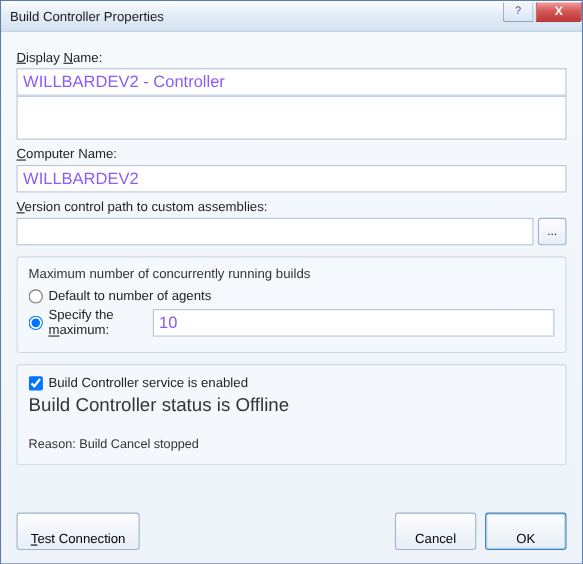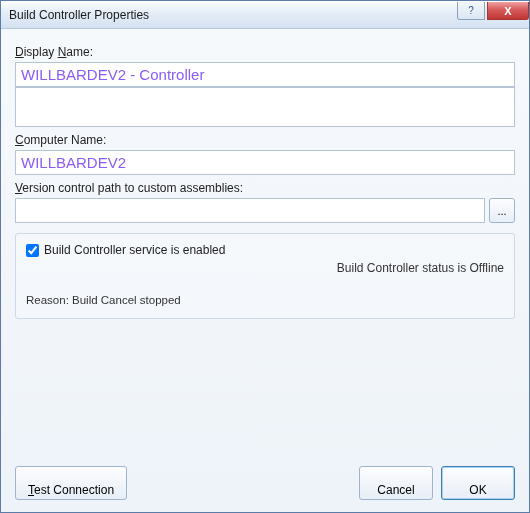--- a/index.html
+++ b/index.html
@@ -16,21 +16,21 @@
   .label u { text-decoration: underline; }
   input[type=text], textarea { width:100%; border:1px solid #b5c4d6; background:#fff; font-size:15px; padding:3px 5px; color:#8b5cf6; }
   textarea { height:40px; resize:none; }
   .row-with-btn { display:flex; gap:4px; align-items:stretch; }
   .row-with-btn input { flex:1; }
   .dots-btn { width:26px; border:1px solid #9fb3cc; background:linear-gradient(#fdfdfe,#e7eef7); font-size:11px; cursor:pointer; border-radius:3px; }
   .group { border:1px solid #cfd9e6; border-radius:3px; margin-top:10px; padding:8px 10px 10px 10px; background:rgba(255,255,255,0.25); }
   .group-title { font-size:12px; color:#333; margin-bottom:6px; }
   .radio-row, .check-row { display:flex; align-items:center; gap:5px; margin:3px 0; font-size:12px; }
   .num-input { width:56px; border:1px solid #b5c4d6; padding:2px 4px; font-size:12px; }
-  .status-text { font-size:12px; color:#333; margin:4px 0 2px 0;text-align:right; }
+  .status-text { font-size:17px; color:#333; margin:4px 0 2px 0; }
   .status-desc { font-size:11.5px; color:#333; line-height:1.35; margin-top:2px; }
   .footer { margin-top:auto; display:flex; align-items:center; padding-top:10px; }
   .btn { min-width:74px; height:23px; border:1px solid #9fb3cc; background:linear-gradient(#fdfdfe,#e7eef7); font-size:12px; border-radius:3px; cursor:pointer; padding:16px 12px; }
   .btn.default { border:1px solid #3c7fb1; box-shadow:0 0 0 1px #a8d3f0 inset; }
   .footer .spacer { flex:1; }
   .footer .btn + .btn { margin-left:8px; }
   input[type=radio], input[type=checkbox]{ margin:0; }
 </style>
 </head>
 <body>
@@ -57,20 +57,32 @@
 
     <div class="label"><span><u>C</u>omputer Name:</span></div>
     <input type="text" value="WILLBARDEV2" style="">
 
     <div class="label"><span><u>V</u>ersion control path to custom assemblies:</span></div>
     <div class="row-with-btn">
       <input type="text" value="" style="">
       <button class="dots-btn">...</button>
     </div>
 
+    <div class="group">
+      <div class="group-title">Maximum number of concurrently running builds</div>
+      <div class="radio-row">
+        <input type="radio" name="maxb" style="">
+        <span>Default to number of agents</span>
+      </div>
+      <div class="radio-row">
+        <input type="radio" name="maxb" checked="" style="">
+        <span><span>Specify the <u>m</u>aximum:</span></span>
+        <input type="text" class="num-input" value="10" style="">
+      </div>
+    </div>
 
     <div class="group" style="padding-top:6px;">
       <div class="check-row">
         <input type="checkbox" checked="" style="">
         <span>Build Controller service is enabled</span>
       </div>
       <div class="status-text">Build Controller status is Offline</div>
       <div class="status-desc">
         <br>
         <span>Reason: Build Cancel stopped</span>

